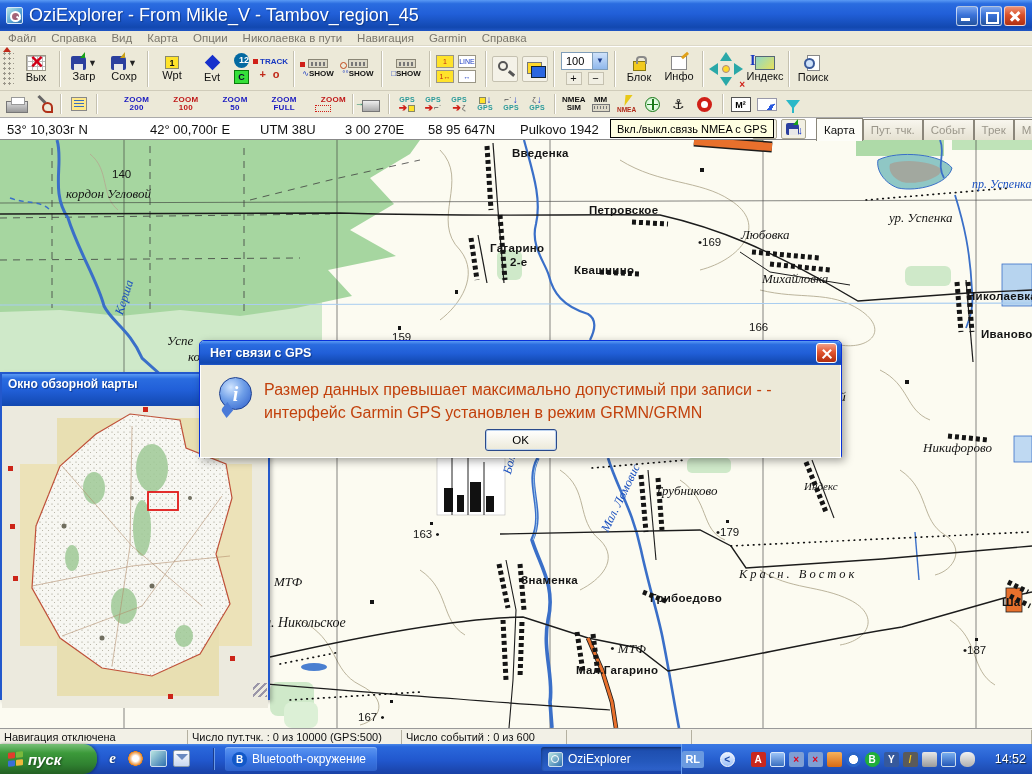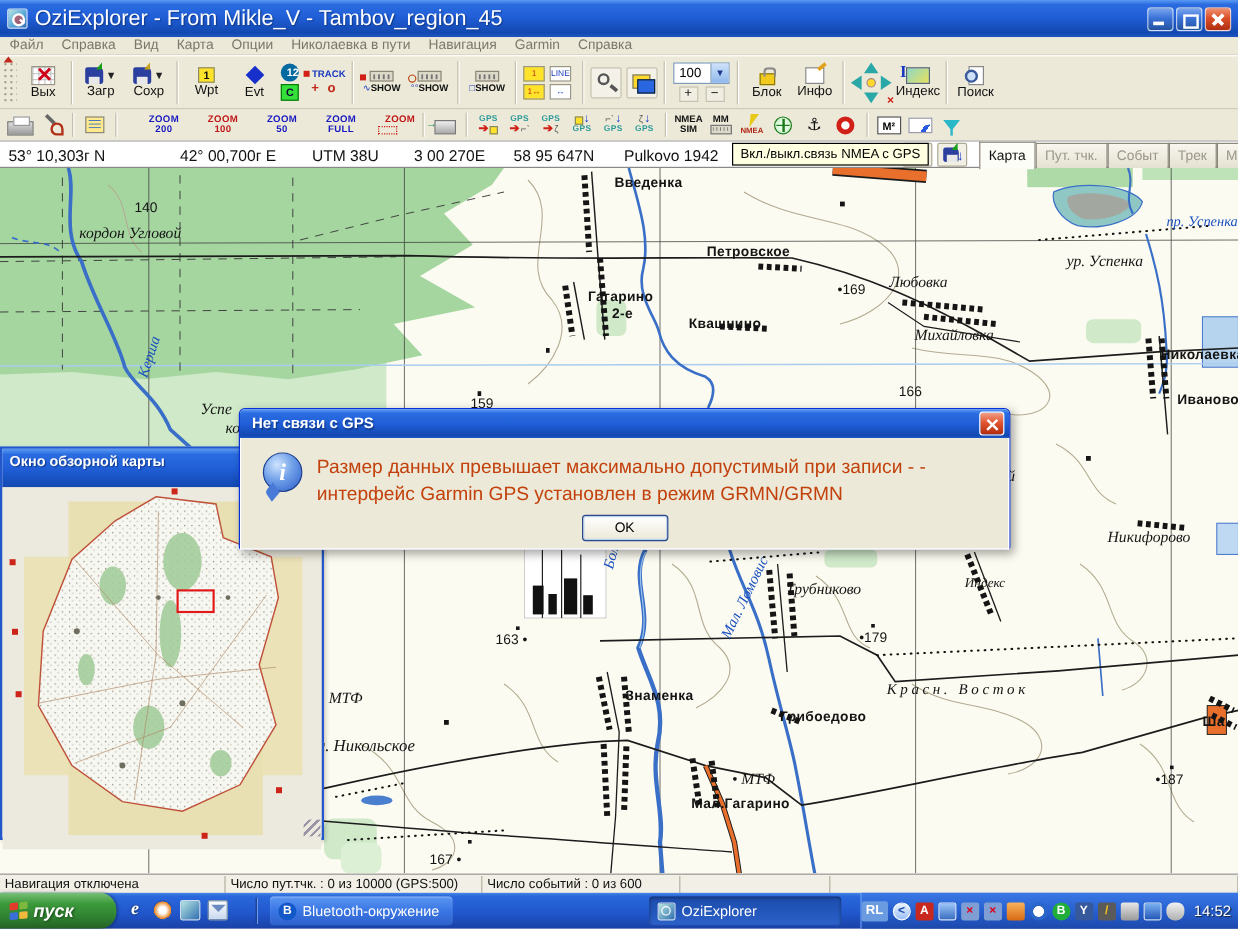--- a/index.html
+++ b/index.html
@@ -219,21 +219,21 @@
   .tdiv { position:absolute; left:213px; top:4px; width:2px; height:22px; border-left:1px solid #1a3c8c; border-right:1px solid #6a9ae8; }
   .taskbtn { position:absolute; top:3px; height:24px; border-radius:3px; display:flex; align-items:center; gap:5px; padding:0 7px;
     background:linear-gradient(180deg,#5b96f2 0%,#3a76e4 50%,#2e62cc 100%); box-shadow:0 1px 1px rgba(255,255,255,.35) inset;
     color:#fff; font-size:12px; white-space:nowrap; overflow:hidden; border:none; font-family:inherit; }
   .taskbtn.pressed { background:linear-gradient(180deg,#1c4cac 0%,#2458bc 60%,#2e62cc 100%); box-shadow:0 1px 3px rgba(0,0,0,.45) inset; }
   .ti-bt { width:15px; height:15px; border-radius:50%; background:#1258c8; color:#fff; font-size:10px; font-weight:700; text-align:center; line-height:15px; flex:none; }
   .ti-folder { width:16px; height:12px; background:linear-gradient(#ffe89a,#e8b93c); border:1px solid #a8842a; border-radius:1px 3px 2px 2px; position:relative; flex:none; }
   .ti-folder::before { content:""; position:absolute; left:0; top:-3px; width:7px; height:3px; background:#e8b93c; border-radius:2px 2px 0 0; }
   .ti-ozi { width:15px; height:15px; border-radius:2px; background:linear-gradient(135deg,#b9e6e2,#2f6fae); border:1px solid #cde; position:relative; flex:none; }
   .ti-ozi::before { content:""; position:absolute; left:2px; top:2px; width:6px; height:6px; border-radius:50%; border:1.5px solid #fff; }
-  .tray { position:absolute; right:0; top:0; height:30px; display:flex; align-items:center; gap:4px; padding-right:6px;
+  .tray { position:absolute; right:0; top:0; height:30px; display:flex; align-items:center; gap:16px; padding-right:6px;
     background:linear-gradient(180deg,#3a78e4 0%,#2760d0 50%,#1c48ac 100%); border-left:1px solid #6aa0f0; }
   .lang { width:22px; height:17px; background:#6a9ae0; border-radius:2px; color:#fff; font-size:11px; font-weight:700; text-align:center; line-height:17px; }
   .chev { width:15px; height:15px; border-radius:50%; background:linear-gradient(#eaf2ff,#9cc0f8); color:#1a48a8; font-size:10px; font-weight:700; text-align:center; line-height:14px; border:1px solid #fff; }
   .tray-ic { width:15px; height:15px; font-size:10px; font-weight:700; text-align:center; line-height:15px; border-radius:2px; overflow:hidden; }
   .clock { color:#fff; font-size:12.5px; margin-left:4px; text-shadow:1px 1px 1px #123; }
 </style>
 </head>
 <body>
 
 <div class="titlebar">

